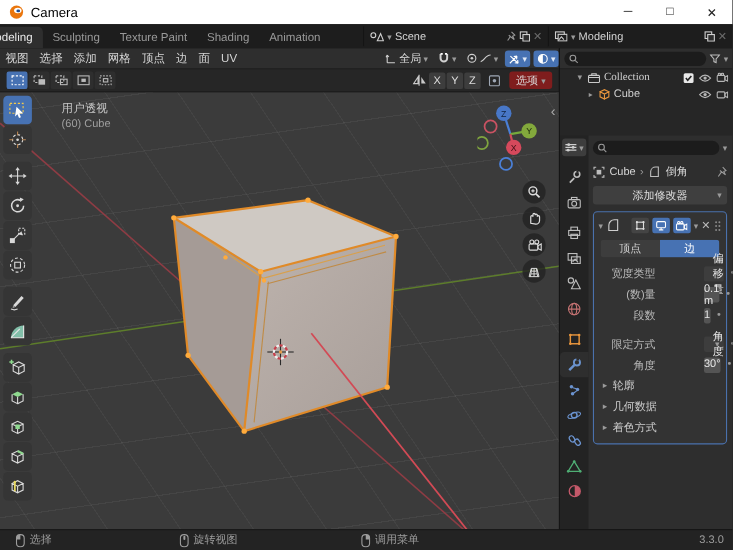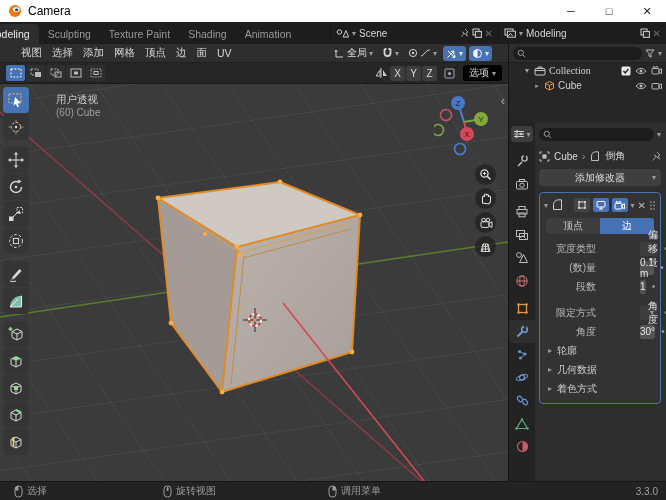--- a/index.html
+++ b/index.html
@@ -24,34 +24,34 @@
   .idwidget .lbl { color:#d4d4d4; flex:1; white-space:nowrap; }
   .chev { color:#9a9a9a; font-size:8px; }
   .dim { opacity:.45; }
 
   
   .main { flex:1; display:flex; min-height:0; }
   .leftcol { width:508px; display:flex; flex-direction:column; min-height:0; }
   .rightcol { width:158px; display:flex; flex-direction:column; border-left:1px solid #141414; min-height:0; }
 
   
-  .vph { height:19px; flex:0 0 19px; background:#2e2e2e; display:flex; align-items:center; padding:0 16px; border-bottom:1px solid #1f1f1f; }
+  .vph { height:19px; flex:0 0 19px; background:#2e2e2e; display:flex; align-items:center; padding:0 0; border-bottom:1px solid #1f1f1f; }
   .menu { padding:0 5px; color:#d6d6d6; font-size:10.5px; white-space:nowrap; }
   .hgap { flex:1; }
   .wbtn { display:flex; align-items:center; gap:2px; background:#3c3c3c; border-radius:3px; padding:1px 3px; margin-left:3px; height:15px; }
   .wbtn.plain { background:transparent; }
   .wbtn.blue { background:#4772b3; }
   .wbtn .txt { color:#ddd; }
 
   
   .toolset { height:21px; flex:0 0 21px; background:#262626; display:flex; align-items:center; padding:0 6px; border-bottom:1px solid #1a1a1a; }
   .modebtn { width:19px; height:16px; background:#2e2e2e; border-radius:2px; margin-right:1px; display:flex; align-items:center; justify-content:center; }
   .modebtn.active { background:#4772b3; }
   .xyzbtn { min-width:15px; height:15px; background:#3d3d3d; border-radius:2px; margin-left:1px; display:flex; align-items:center; justify-content:center; color:#ddd; padding:0 3px; }
-  .optbtn { display:flex; align-items:center; gap:3px; background:#000000; border-radius:3px; height:16px; padding:0 6px; margin-left:6px; color:#ddd; }
+  .optbtn { display:flex; align-items:center; gap:3px; background:#7f1d1d; border-radius:3px; height:16px; padding:0 6px; margin-left:6px; color:#ddd; }
 
   
   .viewport { position:relative; flex:1; background:#3b3b3b; overflow:hidden; }
   .gridlayer { position:absolute; left:-30%; top:-30%; width:160%; height:160%; pointer-events:none; }
   .g1 { background:repeating-linear-gradient(to bottom, rgba(255,255,255,0.05) 0 1px, transparent 1px 52px); transform:rotate(-8deg); }
   .g2 { background:repeating-linear-gradient(to right, rgba(255,255,255,0.045) 0 1px, transparent 1px 55px); transform:rotate(-34deg); }
   .vpsvg { position:absolute; left:0; top:0; }
   .vplabel { position:absolute; left:56px; top:8px; line-height:14px; }
   .vplabel .l1 { color:#c9c9c9; font-size:10.5px; }
   .vplabel .l2 { color:#9f9f9f; font-size:10px; }

